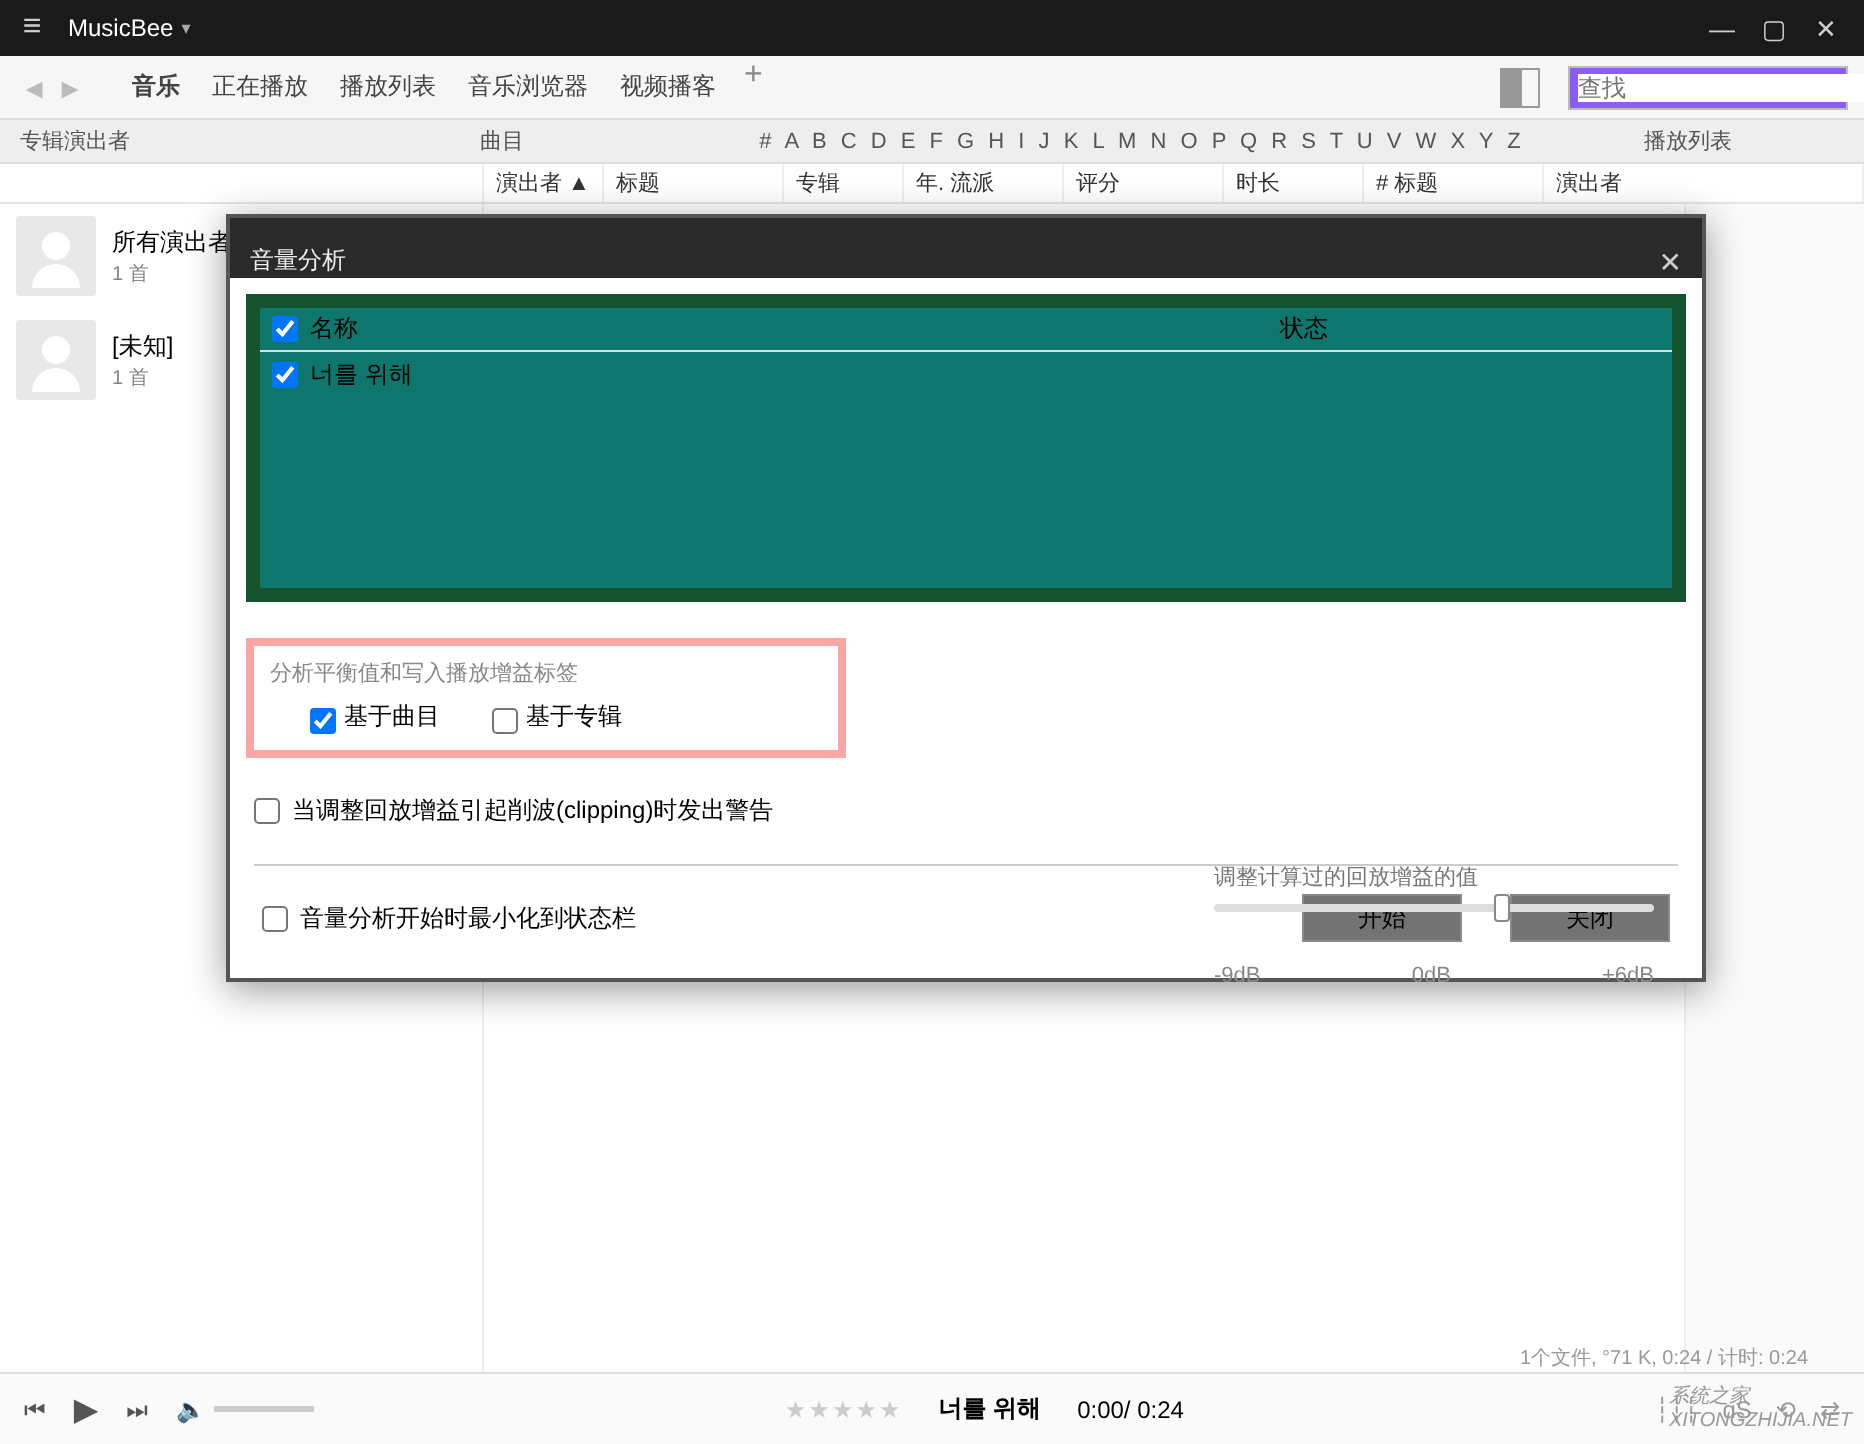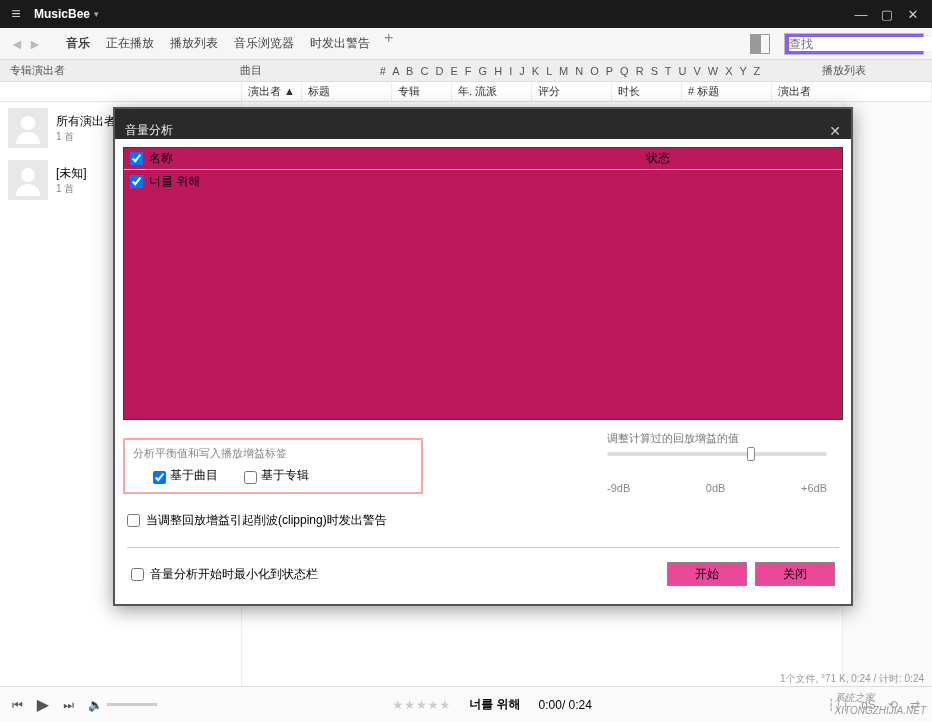--- a/index.html
+++ b/index.html
@@ -1,21 +1,21 @@
 <!DOCTYPE html>
 <html><head>
 <meta charset="utf-8">
 <style>
 * { margin: 0; padding: 0; box-sizing: border-box; font-family: "Microsoft YaHei", Arial, sans-serif; }
 body { width: 932px; height: 722px; background: #fff; position: relative; overflow: hidden; }
 
 
 .titlebar { height: 28px; background: #1a1a1a; color: #fff; display: flex; align-items: center; padding: 0 6px; }
 .titlebar .menu-icon { width: 20px; text-align: center; font-size: 16px; color: #ccc; cursor: pointer; }
-.titlebar .app-name { font-size: 12px; font-weight: bold; margin-left: 8px; }
+.titlebar .app-name { font-size: 12px; font-weight: normal; margin-left: 8px; }
 .titlebar .app-drop { margin-left: 4px; font-size: 9px; color: #aaa; }
 .titlebar .spacer { flex: 1; }
 .titlebar .winbtn { width: 26px; text-align: center; font-size: 13px; color: #ccc; cursor: pointer; }
 
 
 .toolbar { height: 32px; background: #f6f6f6; border-bottom: 1px solid #ddd; display: flex; align-items: center; padding: 0 8px; font-size: 12px; color: #444; }
 .toolbar .navbtn { width: 18px; text-align: center; color: #bbb; font-size: 14px; }
 .toolbar .tabs { display: flex; margin-left: 20px; gap: 12px; flex: 1; }
 .toolbar .tab { cursor: pointer; padding: 6px 2px; }
 .toolbar .tab.active { font-weight: bold; }
@@ -48,49 +48,49 @@
 .artist-item .ai-txt .count { font-size: 10px; color: #888; }
 .content { flex: 1; position: relative; background: #fff; }
 .rightpanel { width: 90px; border-left: 1px solid #eee; background: #fafafa; }
 
 
 .dialog { position: absolute; left: 113px; top: 107px; width: 740px; background: #fff; border: 2px solid #555; box-shadow: 0 4px 18px rgba(0,0,0,0.4); }
 .dlg-title { height: 30px; background: #2a2a2a; color: #eee; display: flex; align-items: flex-end; padding: 0 10px; font-size: 12px; }
 .dlg-title .spacer { flex: 1; }
 .dlg-title .dlg-close { font-size: 14px; color: #ccc; cursor: pointer; }
 .dlg-body { padding: 8px; }
-.listbox { border: 1px solid #14532d; height: 273px; background: #be185d; overflow: hidden; }
+.listbox { border: 7px solid #14532d; height: 154px; background: #0f766e; overflow: hidden; }
 .listhead { display: flex; height: 22px; align-items: center; border-bottom: 1px solid #ddd; font-size: 12px; padding: 0 6px; }
 .listhead .lh-name { flex: 1; display: flex; align-items: center; gap: 6px; }
 .listhead .lh-state { width: 190px; }
 .listrow { display: flex; align-items: center; padding: 3px 6px; font-size: 12px; gap: 6px; }
 input[type=checkbox] { width: 13px; height: 13px; }
 
-.highlight-box { border: 2px solid #fca5a5; padding: 6px 8px 8px 8px; margin-top: 18px; }
+.highlight-box { border: 4px solid #fca5a5; padding: 6px 8px 8px 8px; margin-top: 18px; }
 .hl-label { font-size: 11px; color: #888; margin-bottom: 6px; }
 .hl-opts { display: flex; gap: 26px; padding-left: 20px; font-size: 12px; }
 .hl-opts label { display: flex; align-items: flex-end; gap: 4px; }
 
 .slider-area { position: absolute; right: 24px; top: 292px; width: 220px; font-size: 11px; color: #777; }
 .slider-label { text-align: left; margin-bottom: 6px; }
 .slider-track { height: 4px; background: #ddd; position: relative; border-radius: 2px; }
 .slider-thumb { position: absolute; top: -5px; left: 140px; width: 8px; height: 14px; background: #fff; border: 1px solid #888; border-radius: 2px; }
 .slider-ticks { display: flex; justify-content: space-between; margin-top: 26px; font-size: 11px; color: #888; }
 
 .clipwarn { margin-top: 18px; font-size: 12px; display: flex; align-items: center; gap: 6px; padding: 0 4px; }
 
 .hr { border-top: 1px solid #ccc; margin: 18px 4px 10px 4px; }
 
 .dlg-foot { display: flex; align-items: center; padding: 4px 8px 10px 8px; font-size: 12px; }
 .dlg-foot label { display: flex; align-items: center; gap: 6px; }
 .dlg-foot .spacer { flex: 1; }
-.dlg-foot button { width: 80px; height: 24px; border: 1px solid #888; background: #ec4899; font-size: 12px; cursor: pointer; margin-left: 8px; }
-
-
-.statusbar { position: absolute; bottom: 36px; right: 8px; font-size: 10px; color: #999; }
+.dlg-foot button { width: 80px; height: 24px; border: 1px solid #888; background: #737373; font-size: 12px; cursor: pointer; margin-left: 24px; }
+
+
+.statusbar { position: absolute; bottom: 36px; right: 28px; font-size: 10px; color: #999; }
 
 
 .player { position: absolute; bottom: 0; left: 0; right: 0; height: 36px; border-top: 1px solid #ddd; background: #fafafa; display: flex; align-items: center; padding: 0 12px; font-size: 12px; gap: 14px; }
 .player .pbtn { color: #555; cursor: pointer; }
 .player .play { font-size: 16px; }
 .player .vol { display: flex; align-items: center; gap: 4px; }
 .player .voltrack { width: 50px; height: 3px; background: #ccc; position: relative; }
 .player .center { flex: 1; display: flex; align-items: center; justify-content: center; gap: 18px; }
 .player .stars { color: #ccc; letter-spacing: 1px; }
 .player .songtitle { font-weight: bold; }
@@ -113,21 +113,21 @@
 </div>
 
 <div class="toolbar">
   <span class="navbtn">◄</span>
   <span class="navbtn">►</span>
   <div class="tabs">
     <span class="tab active">音乐</span>
     <span class="tab">正在播放</span>
     <span class="tab">播放列表</span>
     <span class="tab">音乐浏览器</span>
-    <span class="tab">时发出警告</span>
+    <span class="tab">视频播客</span>
     <span class="plus">+</span>
   </div>
   <div class="panel-icon">
       <span></span>
       <span></span>
     </div>
   <div class="searchbox">
     <input placeholder="查找" style="">
 
   </div>

